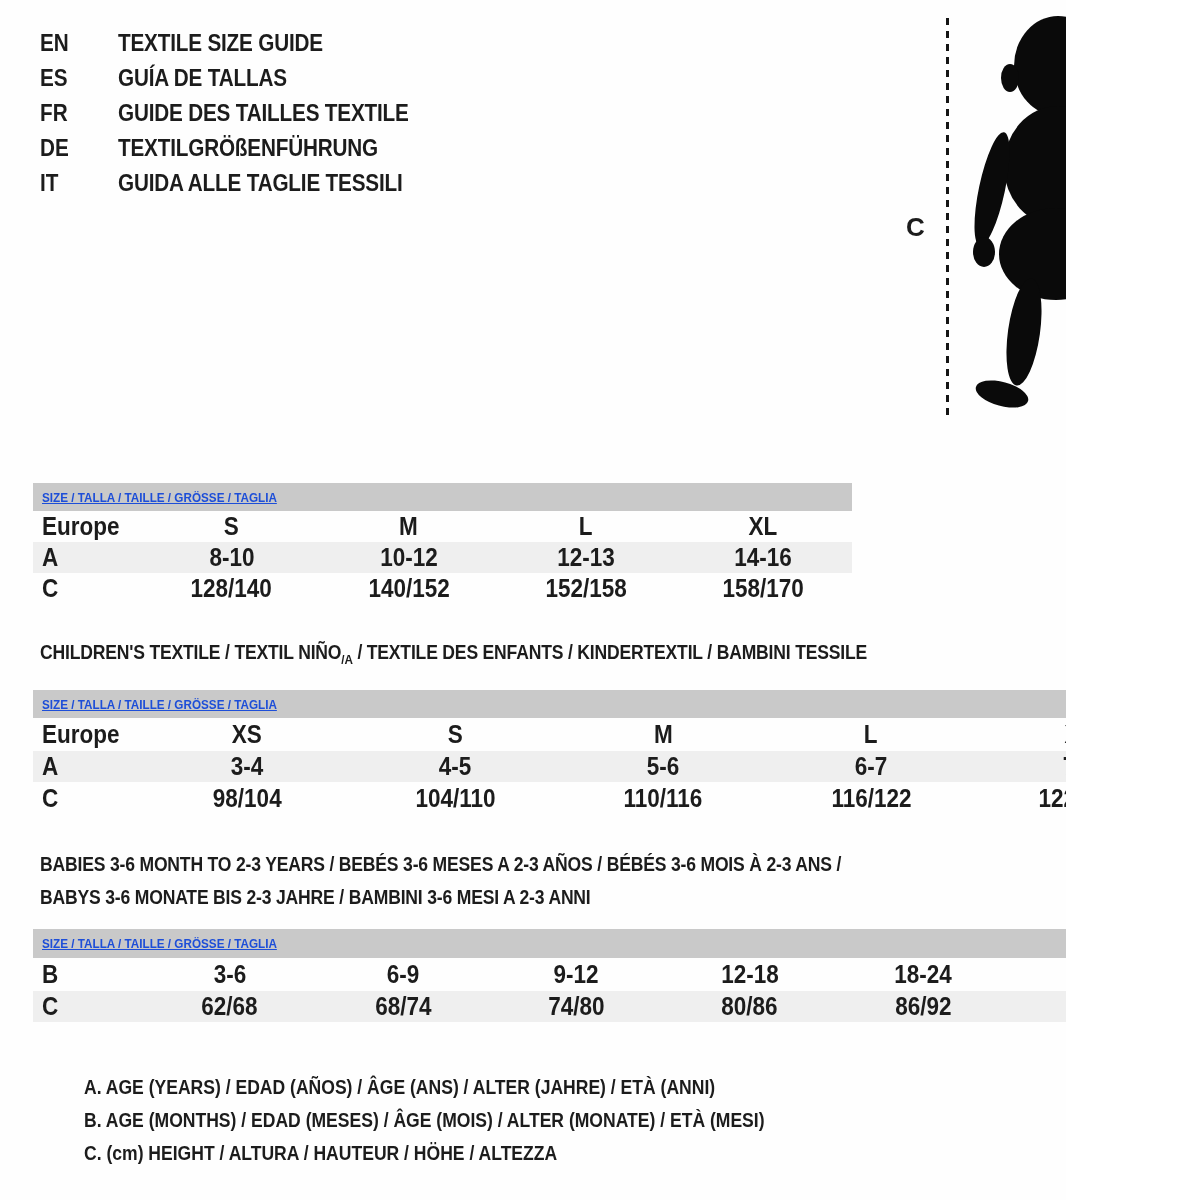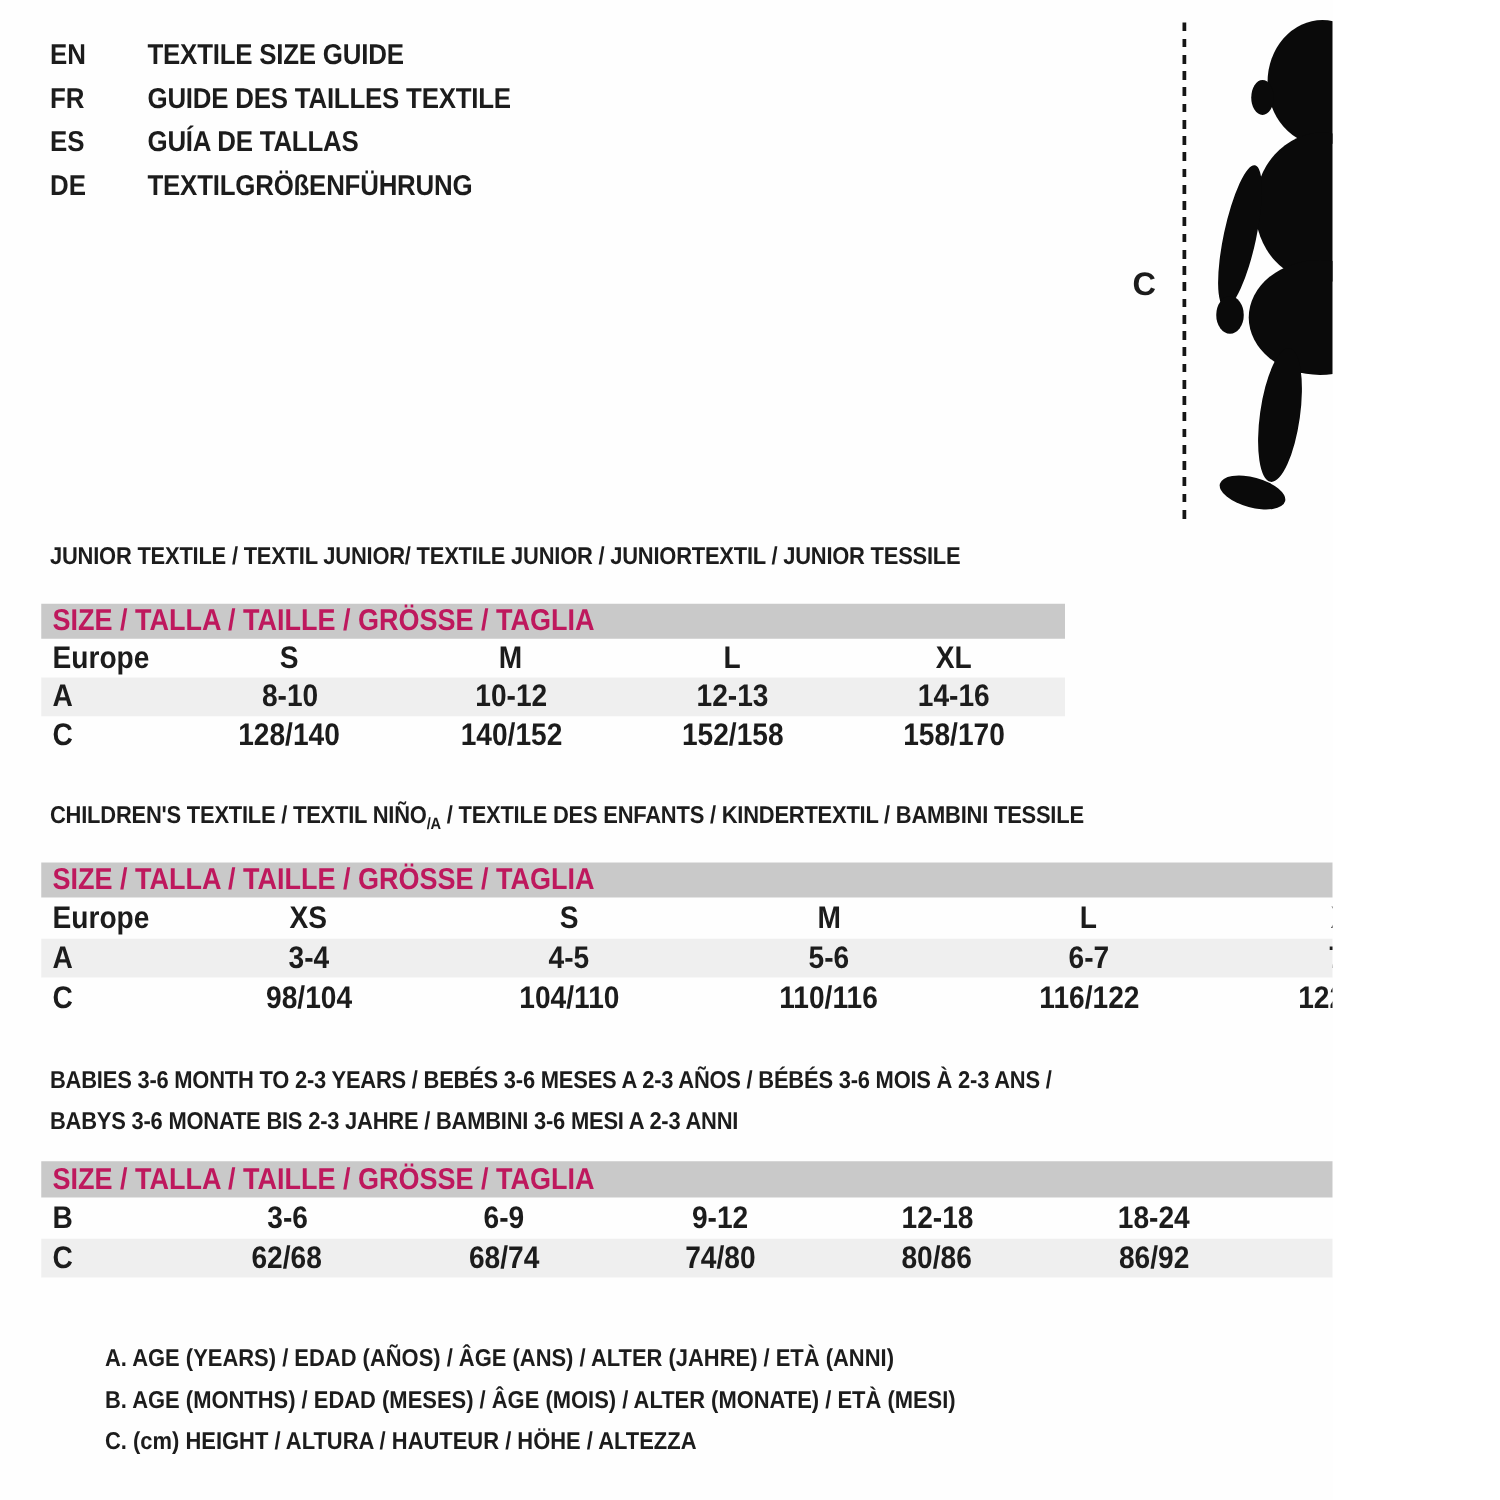--- a/index.html
+++ b/index.html
@@ -22,21 +22,21 @@
   .c-label{position:absolute;left:906px;top:212px;font-size:26px;font-weight:700;}
   .toddler{position:absolute;left:962px;top:14px;}
 
   
   .sec-title{position:absolute;left:40px;font-size:19.5px;font-weight:700;letter-spacing:-.2px;}
   .sub-small{font-size:13px;vertical-align:-5px;}
 
   
   .tbl{position:absolute;left:33px;}
   .band{background:#c9c9c9;display:flex;align-items:center;padding-left:9px;
-        font-size:24px;font-weight:700;color:#be185d;}
+        font-size:13px;font-weight:700;color:#1d4ed8;text-decoration:underline;}
   .trow{display:flex;align-items:center;font-size:25px;font-weight:700;}
   .trow .lbl{width:110px;padding-left:9px;box-sizing:border-box;}
   .trow .cell{flex:1;text-align:center;}
   .shaded{background:#efefef;}
   .h28{height:28px;} .h29{height:29px;} .h31{height:31px;} .h33{height:33px;} .h32{height:32px;}
   .w-junior{width:819px;} .w-wide{width:1150px;}
 
   
   .foot{position:absolute;left:40px;top:1071px;font-size:19.5px;font-weight:700;line-height:33px;margin-left:44px;}
 </style>
@@ -44,30 +44,34 @@
 <body>
 
 <div class="page">
 
   <div class="lang-list">
     <div class="lang-row">
       <span class="lang-code cond">EN</span>
       <span class="lang-title cond">TEXTILE SIZE GUIDE</span>
     </div>
     <div class="lang-row">
+      <span class="lang-code cond">ES</span>
+      <span class="lang-title cond">GUÍA DE TALLAS</span>
+    </div>
+    <div class="lang-row">
       <span class="lang-code cond">FR</span>
       <span class="lang-title cond">GUIDE DES TAILLES TEXTILE</span>
     </div>
     <div class="lang-row">
-      <span class="lang-code cond">ES</span>
-      <span class="lang-title cond">GUÍA DE TALLAS</span>
+      <span class="lang-code cond">DE</span>
+      <span class="lang-title cond">TEXTILGRÖßENFÜHRUNG</span>
     </div>
     <div class="lang-row">
-      <span class="lang-code cond">DE</span>
-      <span class="lang-title cond">TEXTILGRÖßENFÜHRUNG</span>
+      <span class="lang-code cond">IT</span>
+      <span class="lang-title cond">GUIDA ALLE TAGLIE TESSILI</span>
     </div>
   </div>
 
   <span class="c-label">C</span>
   <div class="dashline"></div>
   <svg class="toddler" width="178" height="402" viewBox="0 0 178 402" fill="#0a0a0a" xmlns="http://www.w3.org/2000/svg">
     <ellipse cx="96" cy="52" rx="44" ry="50"></ellipse>
     <ellipse cx="48" cy="64" rx="9" ry="14"></ellipse>
     <ellipse cx="144" cy="62" rx="9" ry="14"></ellipse>
     <ellipse cx="96" cy="152" rx="54" ry="60"></ellipse>
@@ -75,23 +79,20 @@
     <ellipse cx="22" cy="238" rx="11" ry="15"></ellipse>
     <ellipse cx="152" cy="165" rx="12" ry="52" transform="rotate(-8 152 165)"></ellipse>
     <ellipse cx="158" cy="220" rx="10" ry="13"></ellipse>
     <ellipse cx="94" cy="240" rx="57" ry="46"></ellipse>
     <ellipse cx="62" cy="318" rx="16" ry="54" transform="rotate(8 62 318)"></ellipse>
     <ellipse cx="126" cy="320" rx="15" ry="54" transform="rotate(-5 126 320)"></ellipse>
     <ellipse cx="40" cy="380" rx="27" ry="12" transform="rotate(15 40 380)"></ellipse>
     <ellipse cx="136" cy="388" rx="25" ry="11" transform="rotate(3 136 388)"></ellipse>
   </svg>
 
-  <div class="sec-title" style="top:434px;">
-    <span class="cond">JUNIOR TEXTILE / TEXTIL JUNIOR/ TEXTILE JUNIOR / JUNIORTEXTIL / JUNIOR TESSILE</span>
-  </div>
   <div class="tbl w-junior" style="top:483px;">
     <div class="band h28">
       <span class="cond">SIZE / TALLA / TAILLE / GRÖSSE / TAGLIA</span>
     </div>
     <div class="trow h31">
       <div class="lbl"><span class="cond">Europe</span></div>
       <div class="cell"><span class="condc">S</span></div>
       <div class="cell"><span class="condc">M</span></div>
       <div class="cell"><span class="condc">L</span></div>
       <div class="cell"><span class="condc">XL</span></div>

